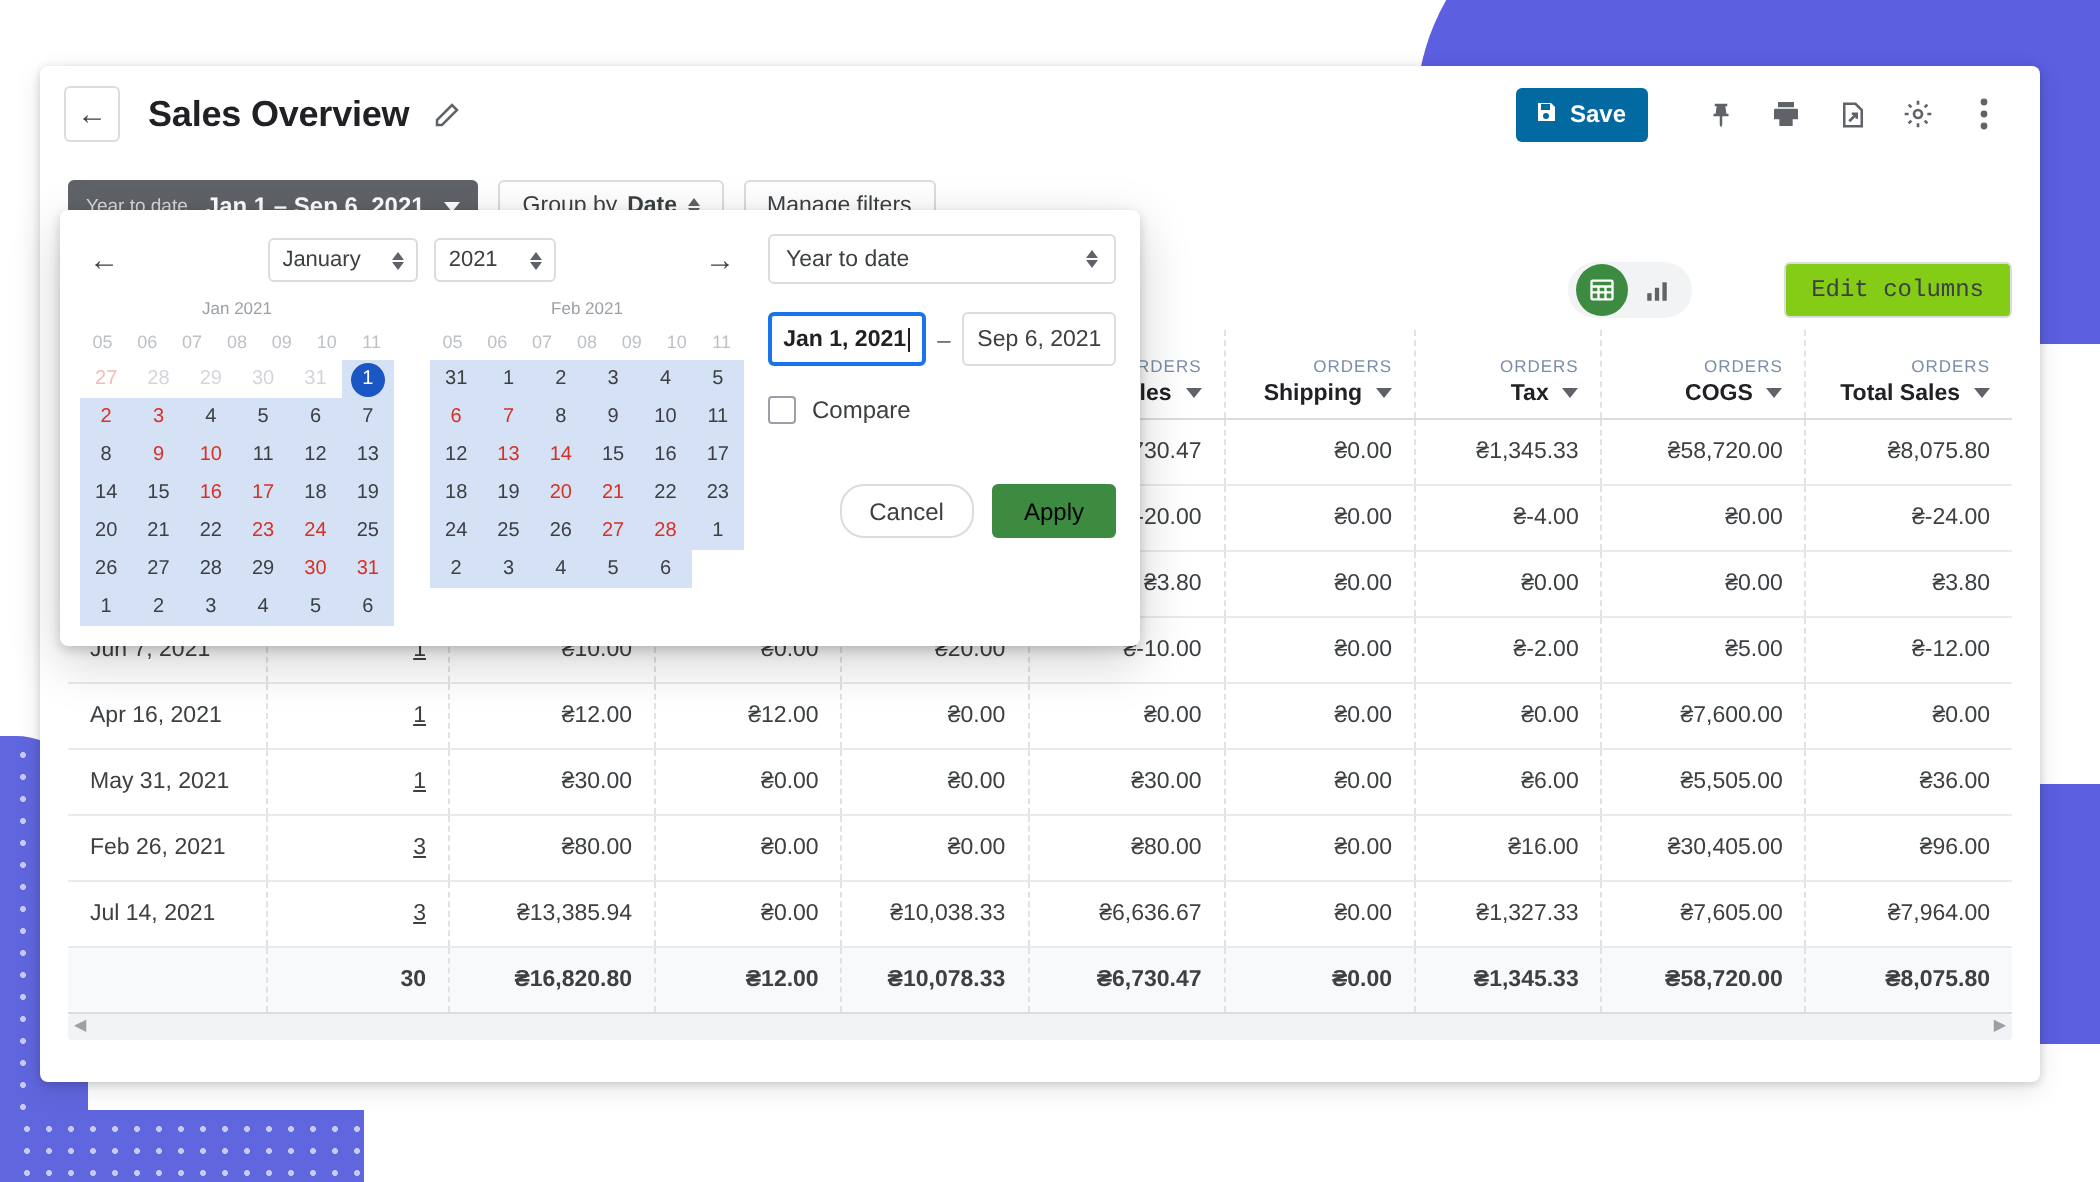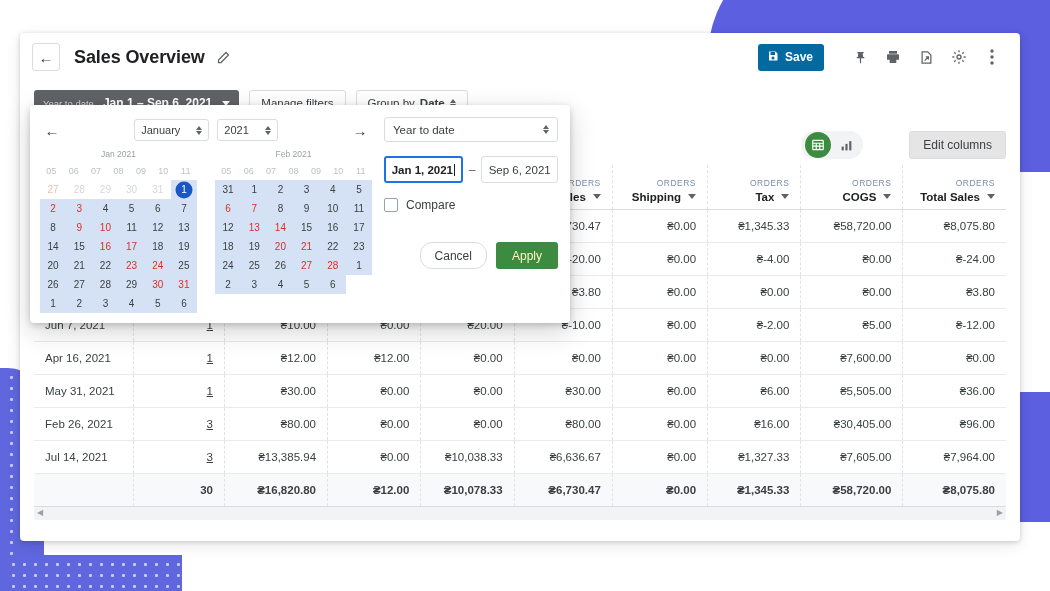--- a/index.html
+++ b/index.html
@@ -112,22 +112,22 @@
   .updown i { width: 0; height: 0; border-left: 3px solid transparent; border-right: 3px solid transparent; }
   .updown i.u { border-bottom: 4px solid #5f6368; }
   .updown i.d { border-top: 4px solid #5f6368; }
 
   
   .toolrow { height: 40px; display: flex; align-items: center; justify-content: flex-end; padding: 0 14px; gap: 14px; }
   .viewtoggle { display: flex; align-items: center; background: #f1f3f4; border-radius: 14px; height: 28px; padding: 0 4px; gap: 2px; }
   .vt-item { width: 26px; height: 26px; border-radius: 50%; display: flex; align-items: center; justify-content: center; cursor: pointer; }
   .vt-item.active { background: #3d8b40; }
   .editcols-btn {
-    height: 28px; border: 1px solid #dadce0; border-radius: 3px; background: #e5e5e5;
-    padding: 0 13px; font-size: 12px; color: #3c4043; cursor: pointer; font-family: Liberation Sans, sans-serif; margin-left: 32px;
+    height: 28px; border: 1px solid #dadce0; border-radius: 3px; background: #84cc16;
+    padding: 0 13px; font-size: 12px; color: #3c4043; cursor: pointer; font-family: Liberation Mono, monospace; margin-left: 32px;
   }
 
   
   .tablewrap { padding: 0 14px; }
   table.grid { width: 100%; border-collapse: collapse; table-layout: fixed; }
   table.grid th, table.grid td {
     border-bottom: 1px solid #e8eaed;
     border-right: 1px dashed #e0e2e6;
     font-size: 11.5px; color: #3c4043;
     padding: 0 11px; height: 33px; vertical-align: middle;
@@ -209,21 +209,21 @@
   .compare-row { display: flex; align-items: center; gap: 8px; margin-top: 15px; }
   .cbox { width: 14px; height: 14px; border: 1px solid #9aa0a6; border-radius: 2px; background: #fff; cursor: pointer; }
   .compare-label { font-size: 12px; color: #3c4043; }
   .picker-actions { display: flex; justify-content: flex-end; gap: 9px; margin-top: 30px; }
   .btn-cancel {
     height: 27px; padding: 0 14px; border: 1px solid #dadce0; border-radius: 12px;
     background: #fff; font-size: 12px; color: #3c4043; cursor: pointer; font-family: inherit;
   }
   .btn-apply {
     height: 27px; padding: 0 16px; border: none; border-radius: 3px;
-    background: #3d8b40; color: #fef9c3; font-size: 12px; cursor: pointer; font-family: inherit;
+    background: #3d8b40; color: #000000; font-size: 12px; cursor: pointer; font-family: inherit;
   }
 </style>
 </head>
 <body>
 
 <div class="bg-shape-tr"></div>
 <div class="bg-shape-br"></div>
 <div class="bg-shape-bl"></div>
 <div class="bg-dots-left"></div>
 <div class="bg-dots-bl"></div>
@@ -282,29 +282,29 @@
     </div>
   </div>
 
   <div class="filterbar">
     <div class="daterange-chip">
       <span class="dr-label">Year to date</span>
       <span class="dr-value">Jan 1 – Sep 6, 2021</span>
       <span class="caret-down"></span>
     </div>
     <button class="pill-btn">
-      <span>Manage filters</span>
-    </button>
-    <button class="pill-btn">
       <span>Group by</span>
       <span class="strong">Date</span>
       <span class="updown">
           <i class="u"></i>
           <i class="d"></i>
         </span>
+    </button>
+    <button class="pill-btn">
+      <span>Manage filters</span>
     </button>
   </div>
 
   <div class="toolrow">
     <div class="viewtoggle">
       <div class="vt-item active">
         <svg width="14" height="14" viewBox="0 0 24 24" fill="none" stroke="#fff" stroke-width="2">
           <rect x="3" y="4" width="18" height="16" rx="1"></rect>
           <path d="M3 9h18M3 14h18M9 9v11M15 9v11"></path>
         </svg>

